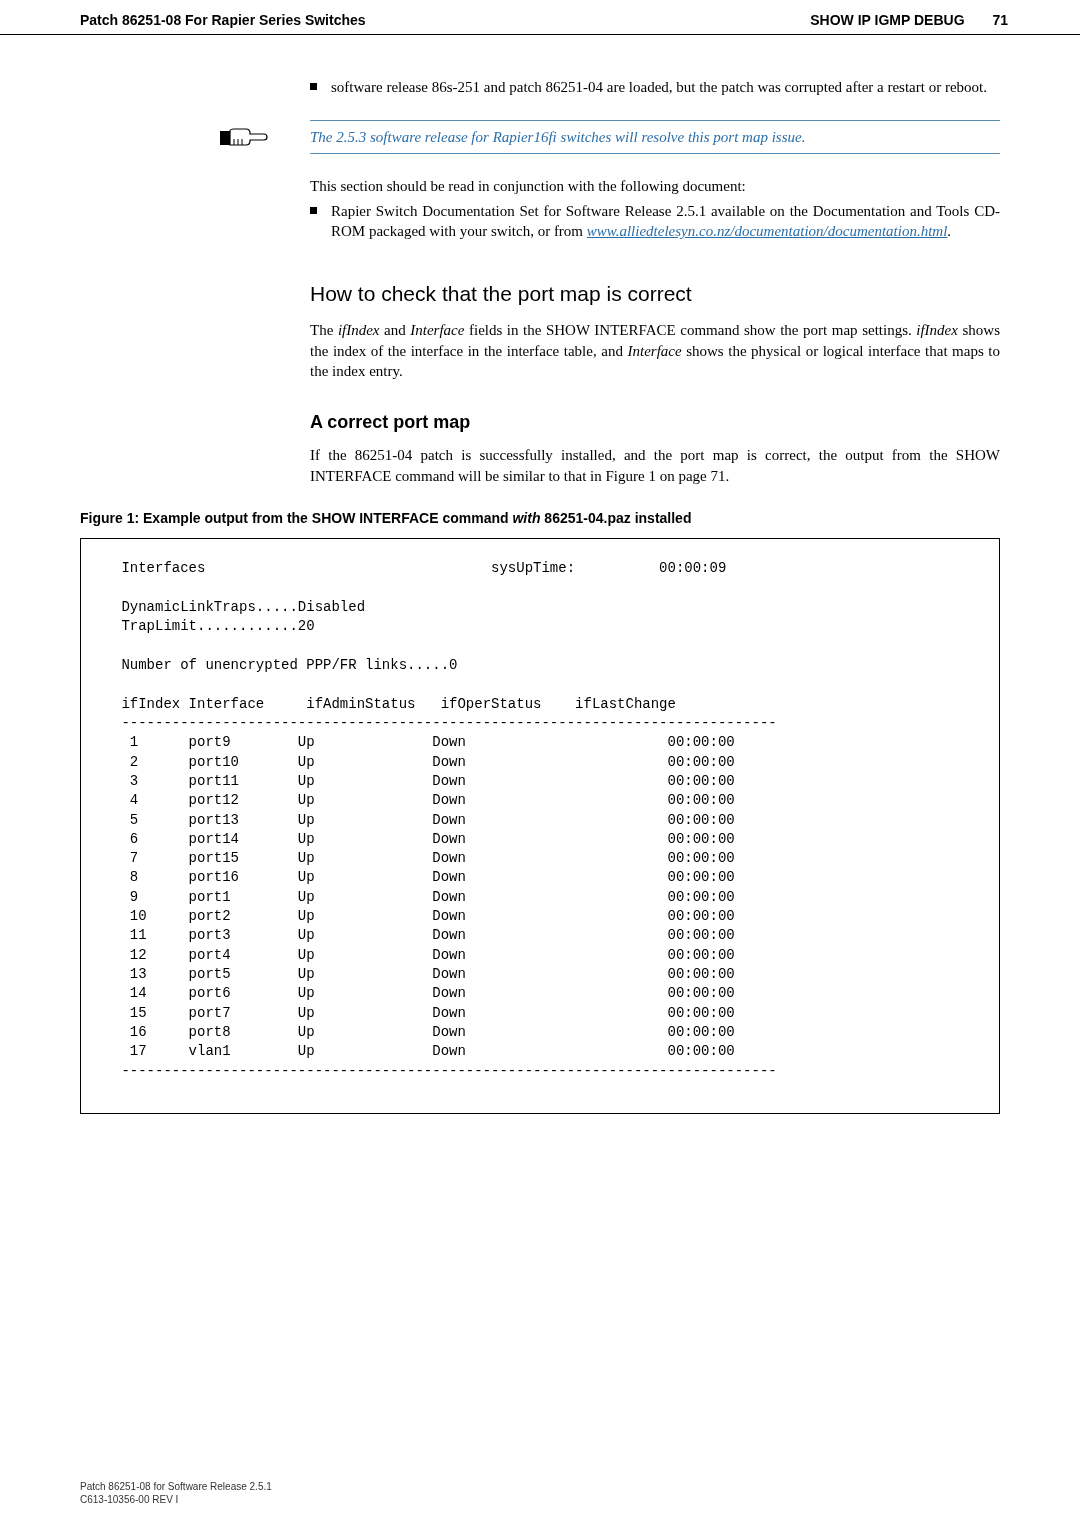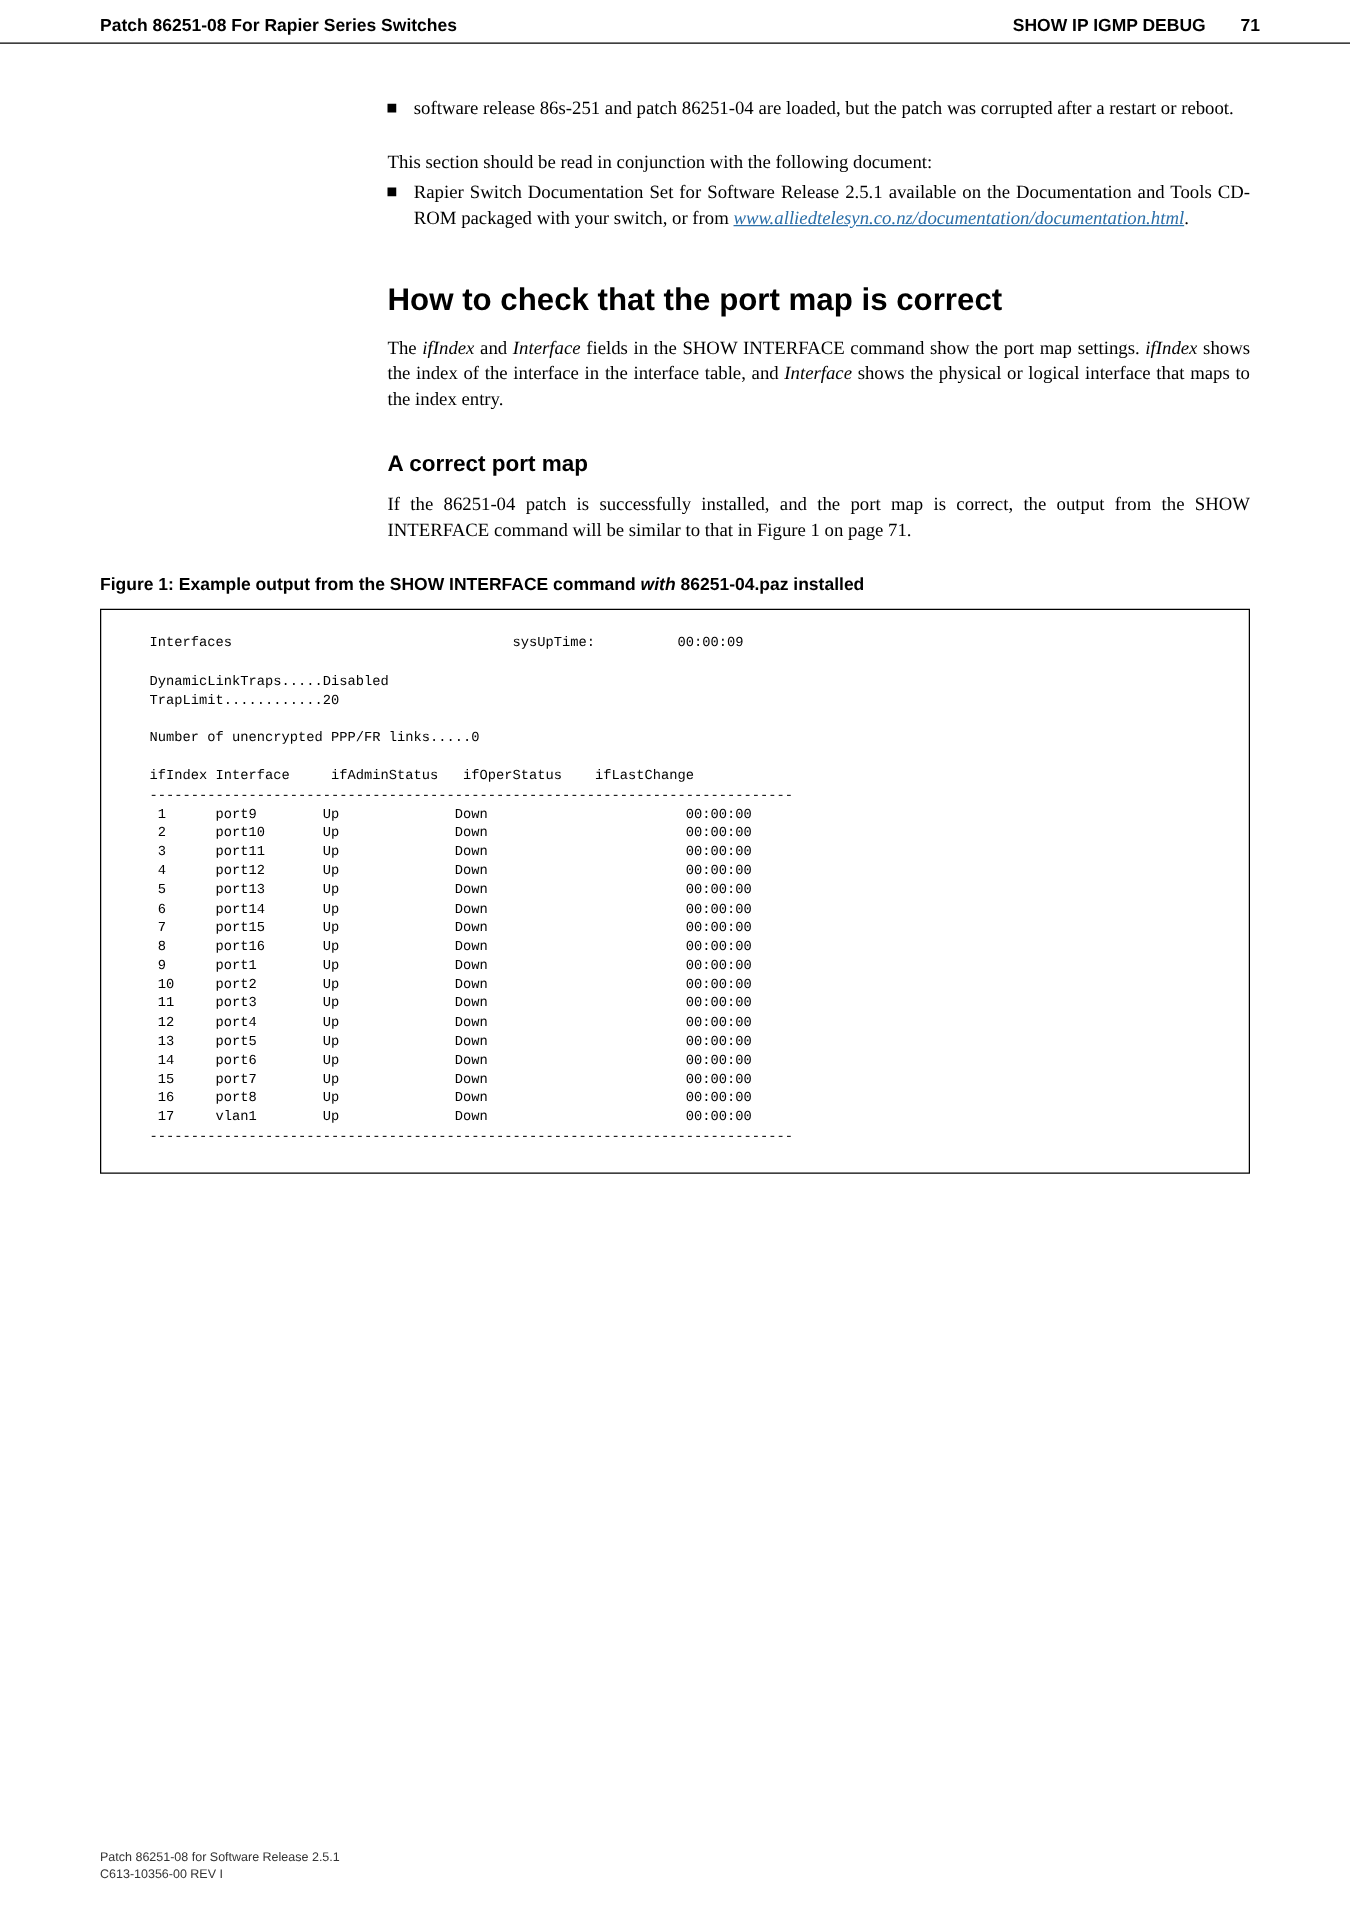--- a/index.html
+++ b/index.html
@@ -83,22 +83,22 @@
     font-style: italic;
     line-height: 1.35;
   }
   .link {
     color: #2a6ea8;
     text-decoration: underline;
     font-style: italic;
   }
   .section-heading {
     font-family: Arial, Helvetica, sans-serif;
-    font-size: 25px;
-    font-weight: bold;
+    font-size: 21px;
+    font-weight: normal;
     margin-top: 40px;
     margin-bottom: 14px;
   }
   .subsection-heading {
     font-family: Arial, Helvetica, sans-serif;
     font-size: 18px;
     font-weight: bold;
     margin-top: 30px;
     margin-bottom: 12px;
   }
@@ -107,23 +107,23 @@
     font-family: Arial, Helvetica, sans-serif;
     font-size: 14px;
     font-weight: bold;
     margin-top: 24px;
     margin-bottom: 12px;
     margin-left: 0;
   }
   .figure-italic { font-style: italic; font-weight: bold; }
   .code-box {
     border: 1px solid #000;
-    padding: 20px 32px 20px 32px;
+    padding: 20px 32px 32px 32px;
     font-family: 'Courier New', Courier, monospace;
-    font-size: 11px;
+    font-size: 14px;
     line-height: 1.38;
     white-space: pre;
     overflow: hidden;
   }
   .footer {
     position: absolute;
     bottom: 22px;
     left: 80px;
     font-family: Arial, Helvetica, sans-serif;
     font-size: 10px;
@@ -145,20 +145,32 @@
 <div class="content">
 
   <div class="indented-block">
     <div class="bullet-row">
       <div class="bullet"></div>
       <div class="body-text">software release 86s-251 and patch 86251-04 are loaded, but the patch was corrupted after a restart or reboot.</div>
     </div>
 
   </div>
 
+  <div class="callout-block">
+    <svg class="hand-icon" viewBox="0 0 50 28">
+      <rect x="0" y="8" width="10" height="14" fill="#000"></rect>
+      <path d="M10 8 L10 22 L26 22 Q30 22 30 18 L30 17 L44 17 Q47 17 47 14 Q47 11 44 11 L30 11 L30 10 Q30 6 26 6 L14 6 Q10 6 10 8 Z" fill="none" stroke="#000" stroke-width="1.2"></path>
+      <line x1="14" y1="22" x2="14" y2="16" stroke="#000" stroke-width="1"></line>
+      <line x1="18" y1="22" x2="18" y2="16" stroke="#000" stroke-width="1"></line>
+      <line x1="22" y1="22" x2="22" y2="16" stroke="#000" stroke-width="1"></line>
+    </svg>
+    <div class="callout-text-wrap">
+      <div class="callout-text">The 2.5.3 software release for Rapier16fi switches will resolve this port map issue.</div>
+    </div>
+  </div>
 
   <div class="indented-block" style="margin-top:22px">
     <div class="body-text">This section should be read in conjunction with the following document:</div>
 
     <div class="bullet-row" style="margin-top:4px">
       <div class="bullet"></div>
       <div class="body-text">
         <span>Rapier Switch Documentation Set for Software Release 2.5.1 available on the Documentation and Tools CD-ROM packaged with your switch, or from </span><a class="link">www.alliedtelesyn.co.nz/documentation/documentation.html</a><span>.</span>
       </div>
     </div>

